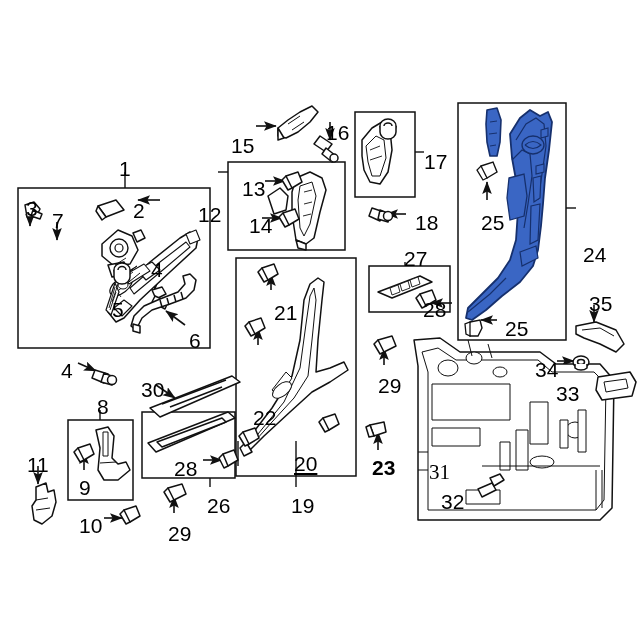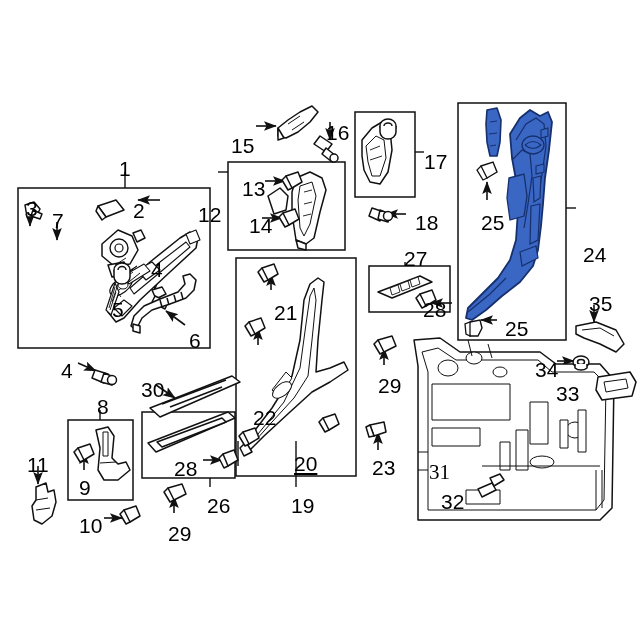--- a/index.html
+++ b/index.html
@@ -360,21 +360,21 @@
   <div class="callout" style="left:242px;top:178px;">13</div>
   <div class="callout" style="left:249px;top:215px;">14</div>
   <div class="callout" style="left:231px;top:135px;text-align:right;">15</div>
   <div class="callout" style="left:326px;top:122px;">16</div>
   <div class="callout" style="left:424px;top:151px;">17</div>
   <div class="callout" style="left:415px;top:212px;">18</div>
   <div class="callout" style="left:291px;top:495px;">19</div>
   <div class="callout" style="left:294px;top:453px;text-decoration:underline;">20</div>
   <div class="callout" style="left:266px;top:302px;margin-left:8px;">21</div>
   <div class="callout" style="left:253px;top:363px;margin-top:44px;">22</div>
-  <div class="callout" style="left:372px;top:457px;">23</div>
+  <div class="callout" style="left:372px;top:457px;font-weight:bold;">23</div>
   <div class="callout" style="left:583px;top:208px;margin-top:36px;">24</div>
   <div class="callout" style="left:481px;top:212px;">25</div>
   <div class="callout" style="left:505px;top:318px;">25</div>
   <div class="callout" style="left:207px;top:495px;">26</div>
   <div class="callout" style="left:404px;top:248px;">27</div>
   <div class="callout" style="left:423px;top:299px;">28</div>
   <div class="callout" style="left:174px;top:458px;">28</div>
   <div class="callout" style="left:378px;top:375px;">29</div>
   <div class="callout" style="left:168px;top:523px;">29</div>
   <div class="callout" style="left:141px;top:379px;">30</div>

